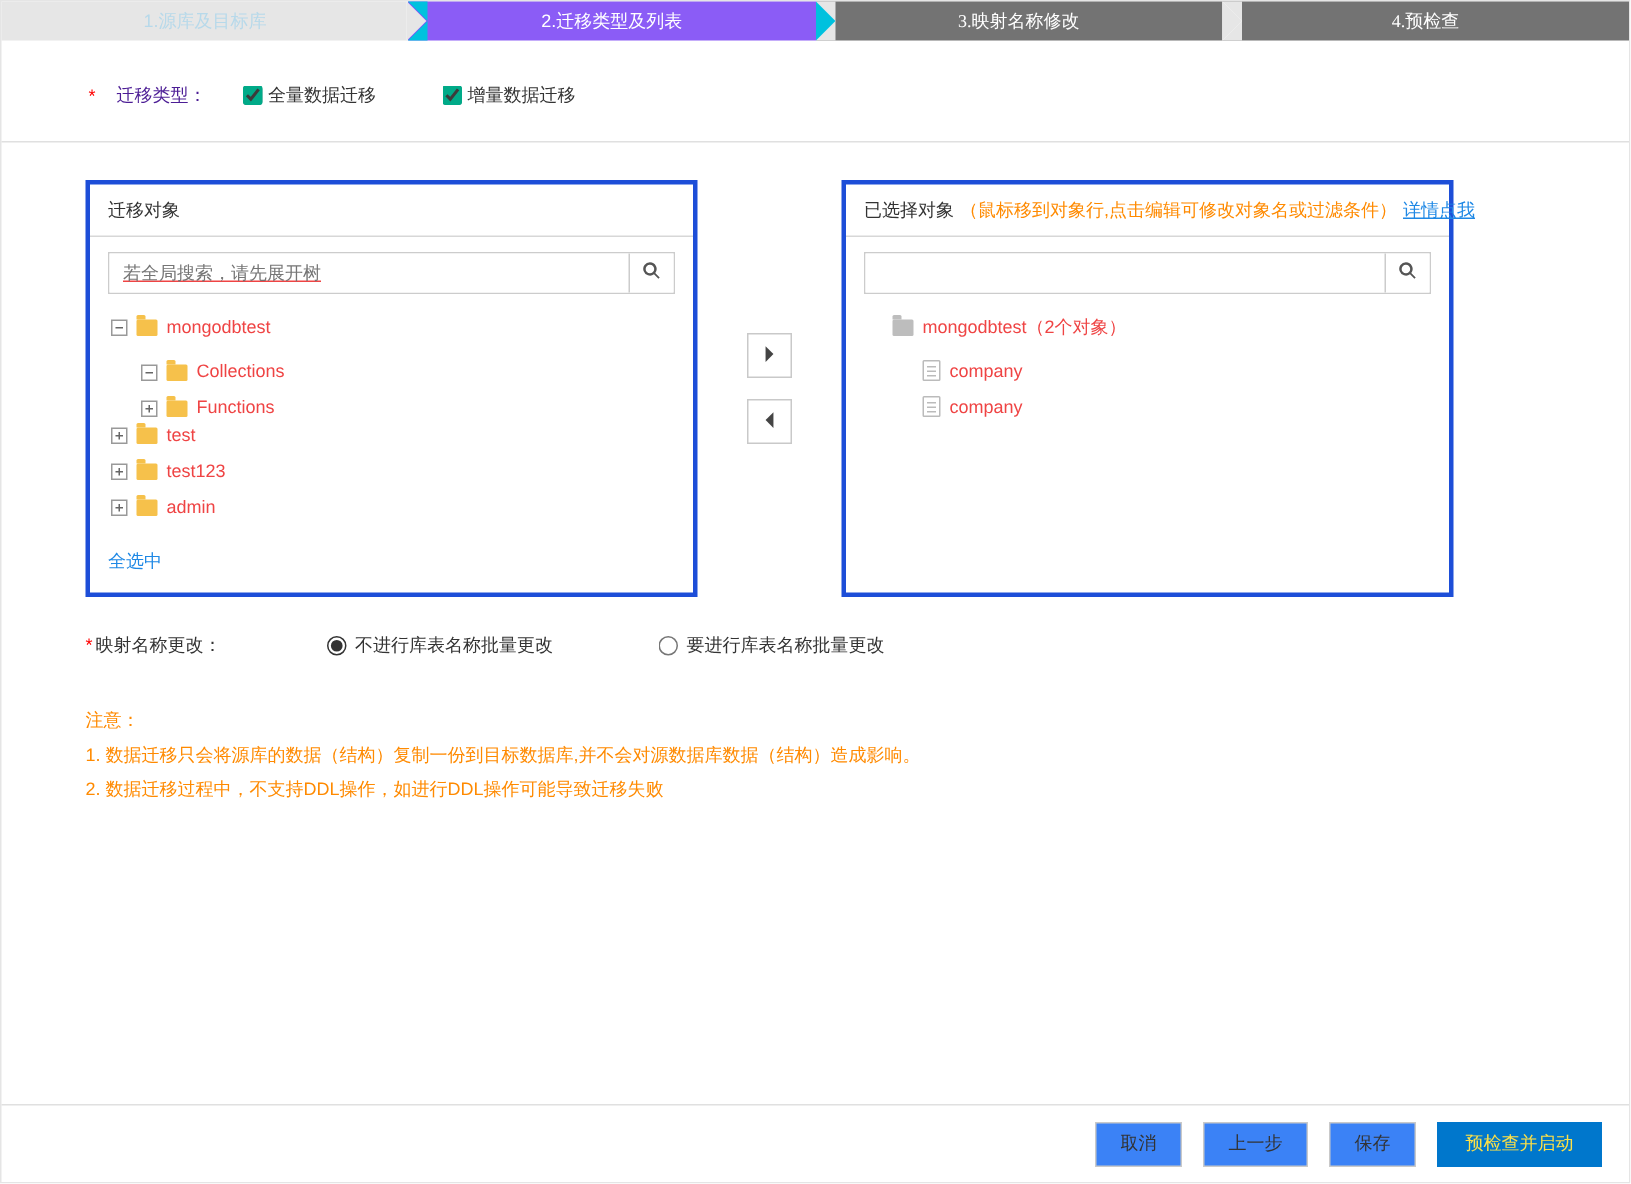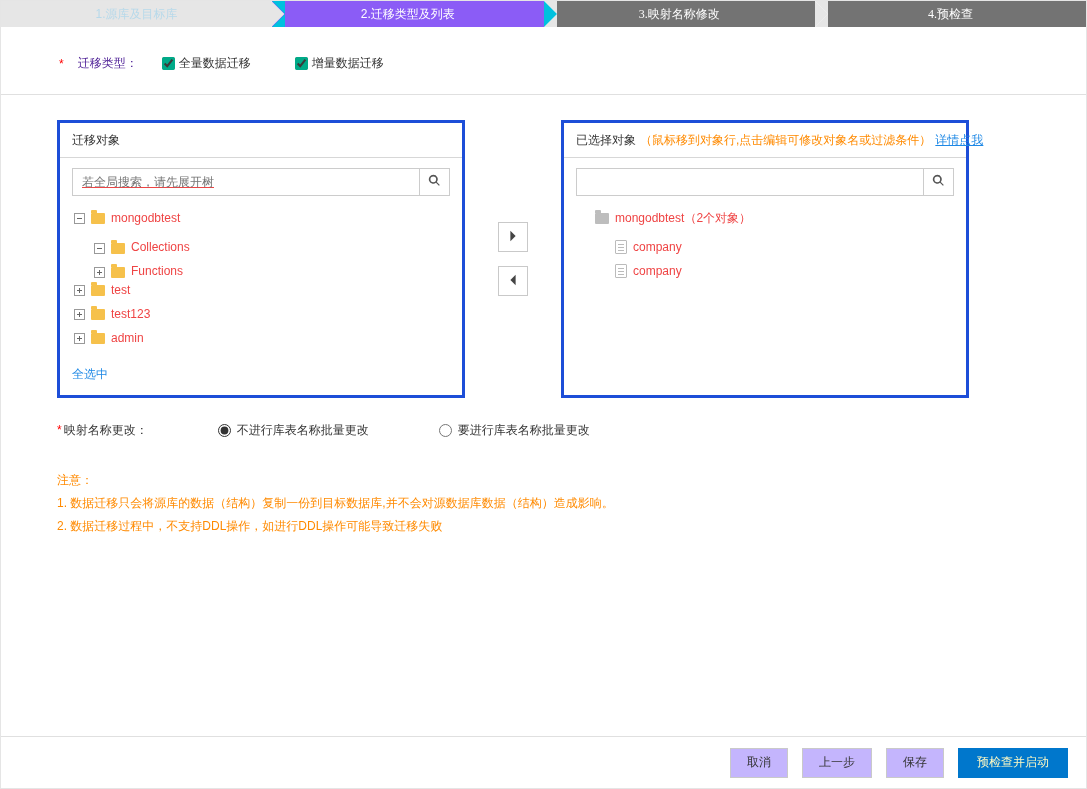--- a/index.html
+++ b/index.html
@@ -86,22 +86,22 @@
   .map-row { margin-top:24px; display:flex; align-items:flex-start; gap: 30px;}
   .map-row .lbl { color:#333;}
   .map-row .lbl::before{content:"*"; color:#f00; margin-right:2px;}
   .radio-opt { display:inline-flex; align-items:center; gap:6px; margin-left:40px;}
   .radio-opt input{accent-color:#333;}
 
   .notice { margin-top:30px; color:#ff8a00; line-height:1.9;}
 
   
   .footer { border-top:1px solid #e0e0e0; height:52px; display:flex; align-items:center; justify-content:flex-end; padding:0 18px; gap:14px;}
-  .btn { height:30px; padding:0 16px; border:1px solid #c9c9c9; background:#c4b5fd; font-size:12px; cursor:pointer; color:#333;}
-  .btn.primary { background:#0077cc; border-color:#0077cc; color:#fef9c3; padding:0 18px;}
+  .btn { height:30px; padding:0 16px; border:1px solid #c9c9c9; background:#3b82f6; font-size:12px; cursor:pointer; color:#333;}
+  .btn.primary { background:#0077cc; border-color:#0077cc; color:#fde047; padding:0 18px;}
 </style>
 </head>
 <body>
 
 <div class="root">
 
   <div class="steps">
     <div class="step step1"><span class="label">1.源库及目标库</span><span class="arrow-out"></span></div>
     <div class="step step2"><span class="notch"></span><span class="label">2.迁移类型及列表</span><span class="arrow-out"></span></div>
     <div class="step step3"><span class="label">3.映射名称修改</span><span class="arrow-out"></span></div>

